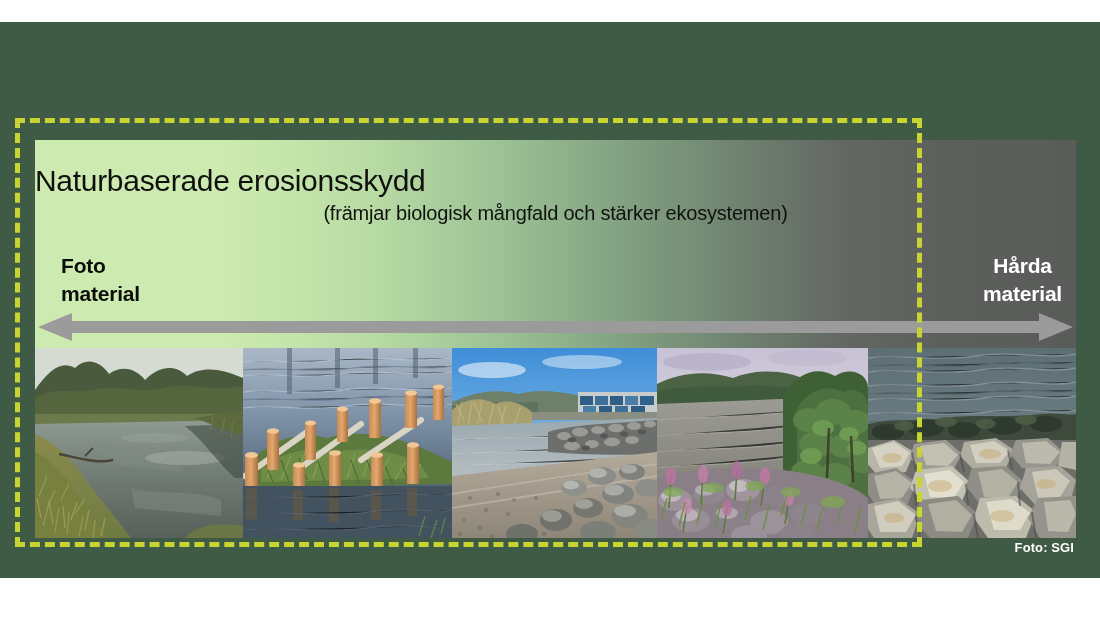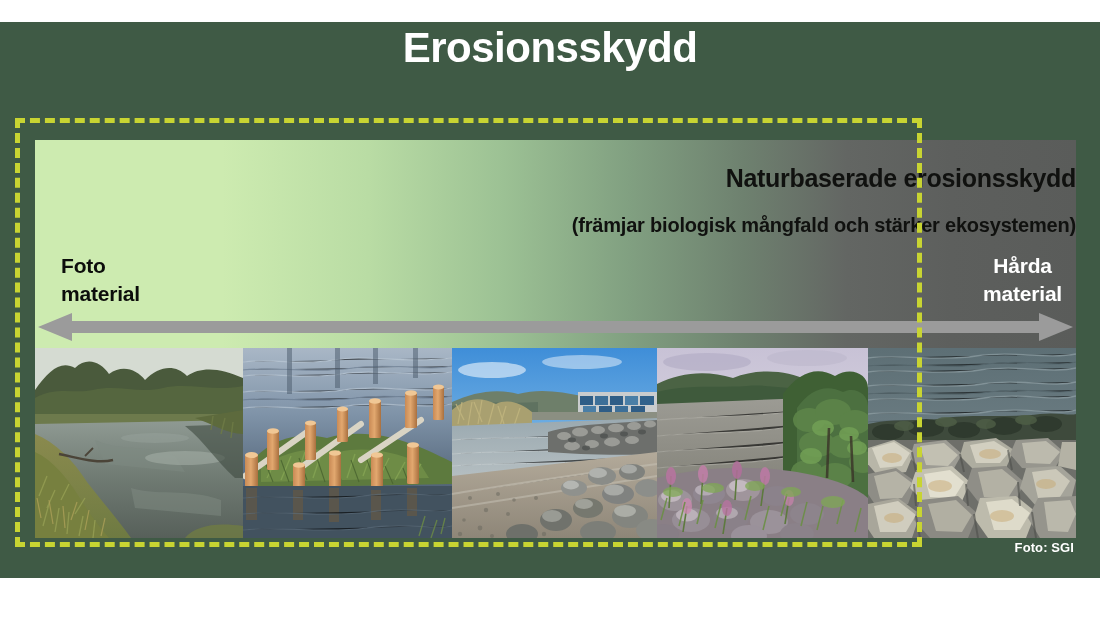--- a/index.html
+++ b/index.html
@@ -77,40 +77,39 @@
       #5d5f5d 88%,
       #5a5c5a 100%);
     z-index: 2;
   }
 
   .band-heading {
     position: absolute;
     left: 0;
     top: 24px;
     width: 100%;
-    text-align: right;
+    text-align: left;
     color: #10110f;
-    font-size: 25px;
-    font-weight: bold;
+    font-size: 30px;
+    font-weight: normal;
     letter-spacing: -0.3px;
     white-space: nowrap;
   }
 
   .band-sub {
     position: absolute;
     left: 0;
     top: 62px;
     width: 100%;
-    text-align: right;
+    text-align: center;
     color: #10110f;
     font-size: 20px;
-    font-weight: bold;
+    font-weight: normal;
     letter-spacing: -0.2px;
     white-space: nowrap;
-    margin-top: 12px;
   }
 
   .label-soft {
     position: absolute;
     left: 26px;
     top: 112px;
     color: #0c0d0b;
     font-size: 21px;
     font-weight: bold;
     line-height: 1.32;
@@ -183,21 +182,20 @@
     z-index: 7;
   }
 </style>
 </head>
 <body>
 
 <div id="slide">
 
   <div class="panel"></div>
 
-  <div class="title">Erosionsskydd</div>
 
   <div class="gradient-band">
 
     <div class="band-heading">Naturbaserade erosionsskydd</div>
 
     <div class="band-sub">(främjar biologisk mångfald och stärker ekosystemen)</div>
 
     <div class="label-soft">
       <div>Foto</div>
       <div>material</div>

